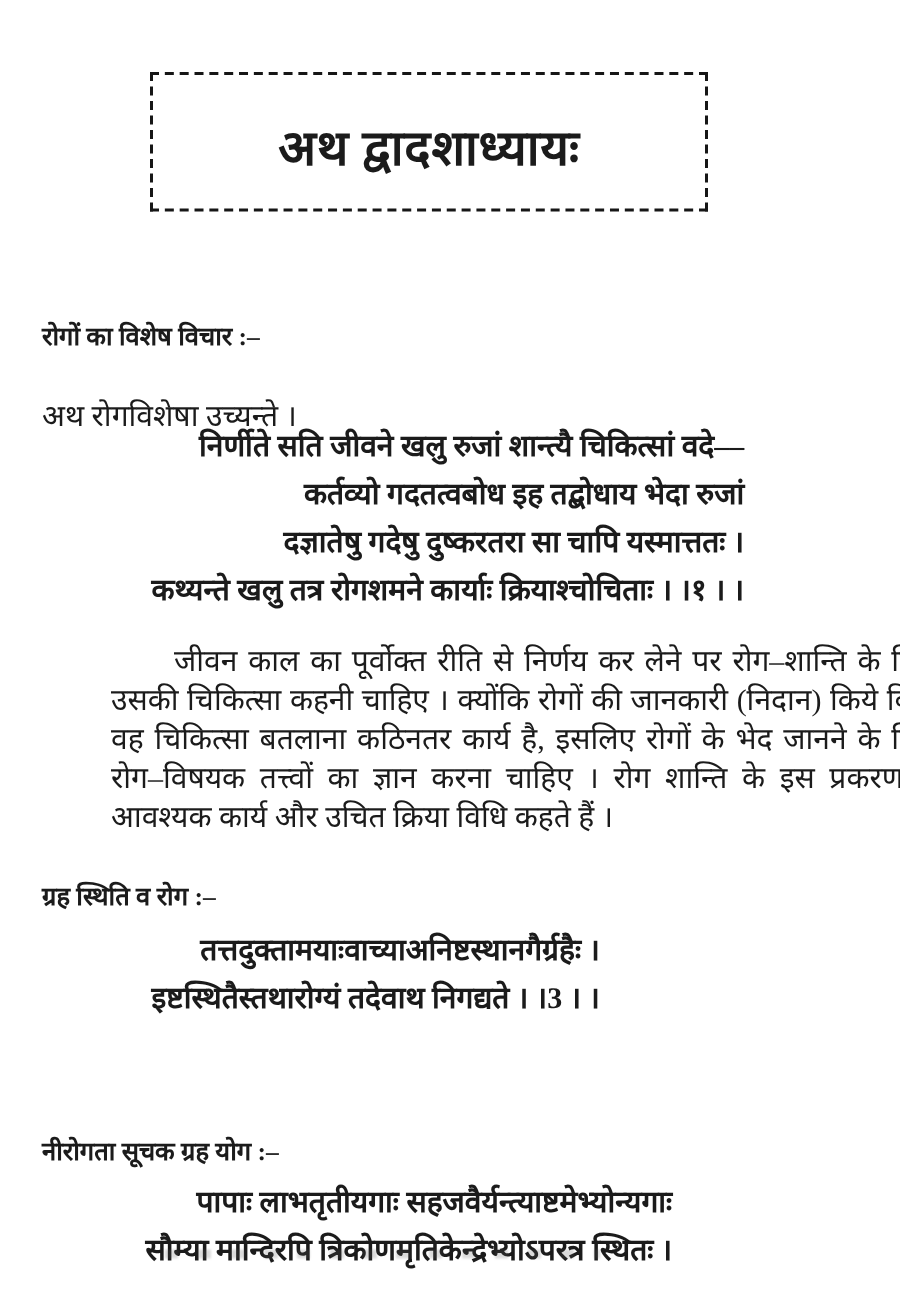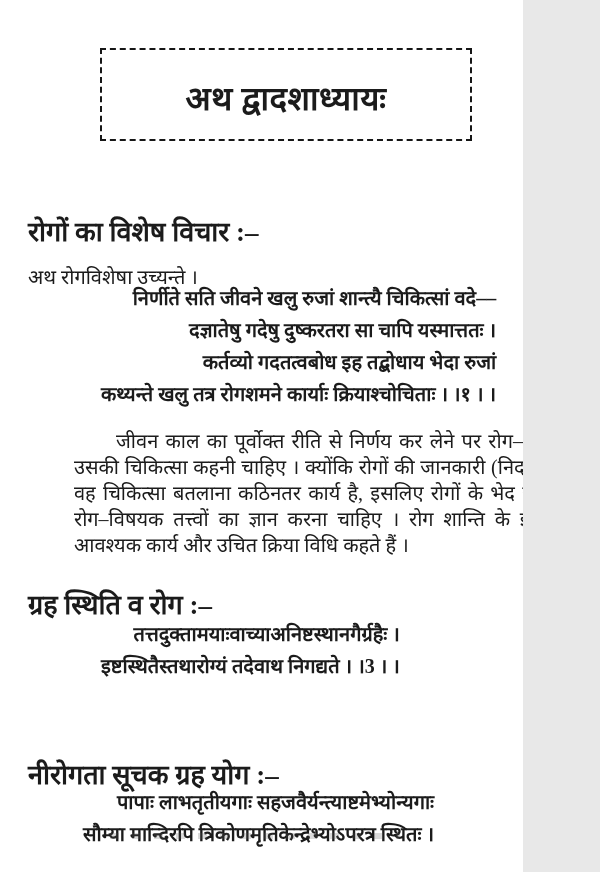--- a/index.html
+++ b/index.html
@@ -2,21 +2,21 @@
 <html><head>
 <meta charset="utf-8">
 <style>
   html, body {
     margin: 0;
     padding: 0;
     background: #e8e8e8;
   }
   .page {
     position: relative;
-    width: 523px;
+    width: 600px;
     height: 872px;
     background: #ffffff;
     color: #1b1b1b;
     font-family: "Liberation Serif", serif;
     overflow: hidden;
   }
   .title-box {
     position: absolute;
     left: 100px;
     top: 48px;
@@ -31,21 +31,21 @@
   .chapter-title {
     font-size: 33px;
     font-weight: bold;
     letter-spacing: 0.5px;
     padding-top: 6px;
     white-space: nowrap;
   }
   .sec-heading {
     position: absolute;
     left: 28px;
-    font-size: 27px;
+    font-size: 17px;
     font-weight: bold;
     white-space: nowrap;
     font-family: Liberation Serif, serif;
   }
   .plain-line {
     position: absolute;
     left: 28px;
     font-size: 20px;
     white-space: nowrap;
   }
@@ -92,37 +92,37 @@
   <div class="title-box">
     <div class="chapter-title">अथ द्वादशाध्यायः</div>
   </div>
 
   <div class="sec-heading" style="top:212px">रोगों का विशेष विचार :–</div>
 
   <div class="plain-line" style="top:263px">अथ रोगविशेषा उच्यन्ते ।</div>
 
   <div class="verse" style="top:282px">
     <div class="vline">निर्णीते सति जीवने खलु रुजां शान्त्यै चिकित्सां वदे––</div>
+    <div class="vline">कर्तव्यो गदतत्वबोध इह तद्बोधाय भेदा रुजां</div>
     <div class="vline">दज्ञातेषु गदेषु दुष्करतरा सा चापि यस्मात्ततः ।</div>
-    <div class="vline">कर्तव्यो गदतत्वबोध इह तद्बोधाय भेदा रुजां</div>
     <div class="vline">कथ्यन्ते खलु तत्र रोगशमने कार्याः क्रियाश्चोचिताः । ।१ । ।</div>
   </div>
 
   <div class="para" style="top:428px">जीवन काल का पूर्वोक्त रीति से निर्णय कर लेने पर रोग–शान्ति के लिए उसकी चिकित्सा कहनी चाहिए । क्योंकि रोगों की जानकारी (निदान) किये बिना वह चिकित्सा बतलाना कठिनतर कार्य है, इसलिए रोगों के भेद जानने के लिए रोग–विषयक तत्त्वों का ज्ञान करना चाहिए । रोग शान्ति के इस प्रकरण में आवश्यक कार्य और उचित क्रिया विधि कहते हैं ।</div>
 
   <div class="sec-heading" style="top:585px">ग्रह स्थिति व रोग :–</div>
 
   <div class="verse" style="top:618px">
     <div class="vline">तत्तदुक्तामयाःवाच्याअनिष्टस्थानगैर्ग्रहैः ।</div>
     <div class="vline">इष्टस्थितैस्तथारोग्यं तदेवाथ निगद्यते । ।3 । ।</div>
   </div>
 
 
   <div class="sec-heading" style="top:755px">नीरोगता सूचक ग्रह योग :–</div>
 
-  <div class="verse" style="top:786px; left:83px">
+  <div class="verse" style="top:786px; left:97px">
     <div class="vline">पापाः लाभतृतीयगाः सहजवैर्यन्त्याष्टमेभ्योन्यगाः</div>
     <div class="vline">सौम्या मान्दिरपि त्रिकोणमृतिकेन्द्रेभ्योऽपरत्र स्थितः ।</div>
   </div>
 
   <div class="scan-artifact"></div>
 
 </div>
 
 </body></html>

